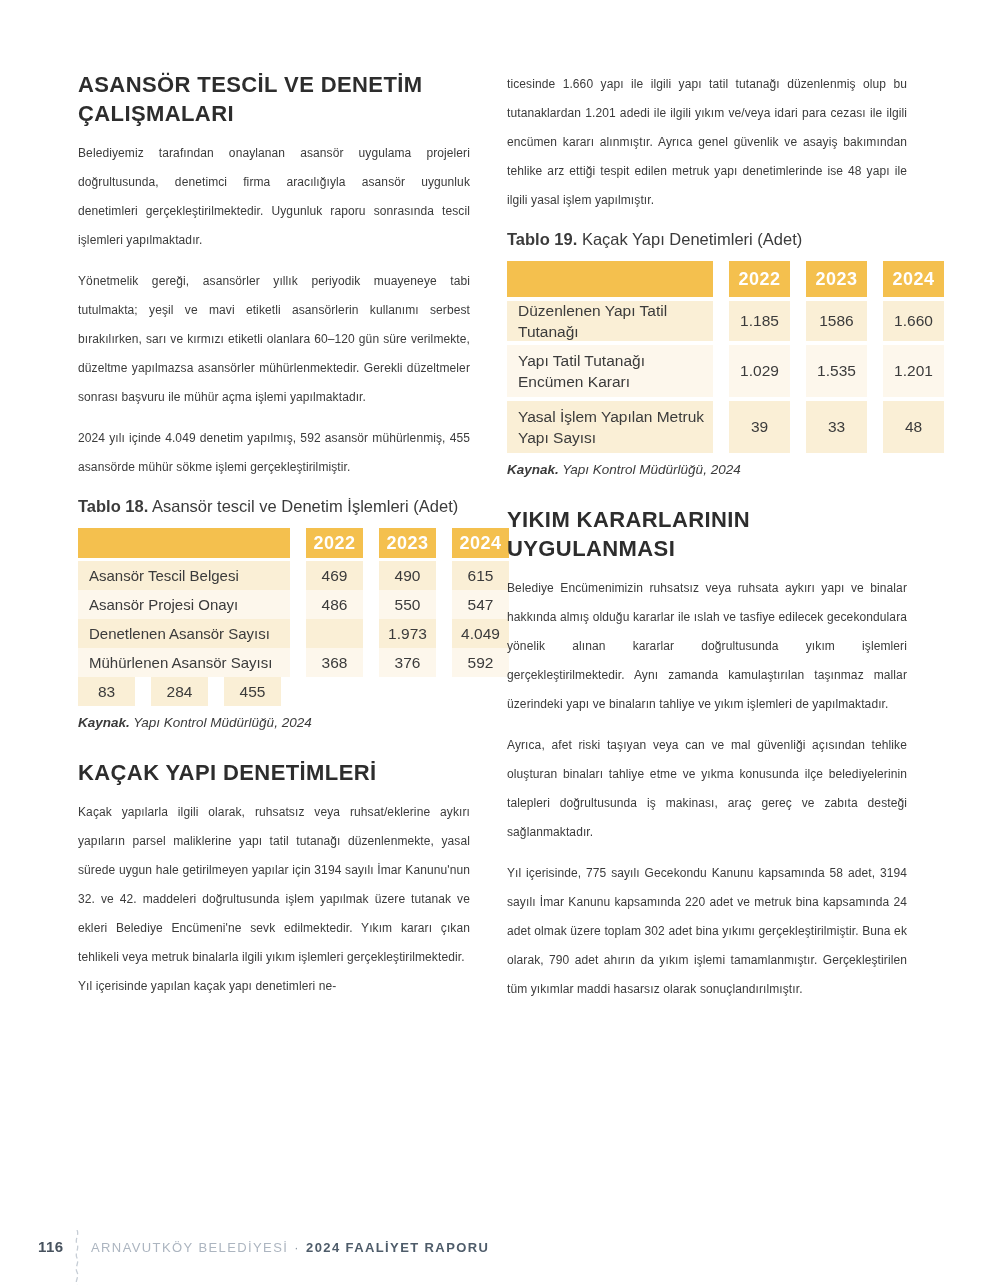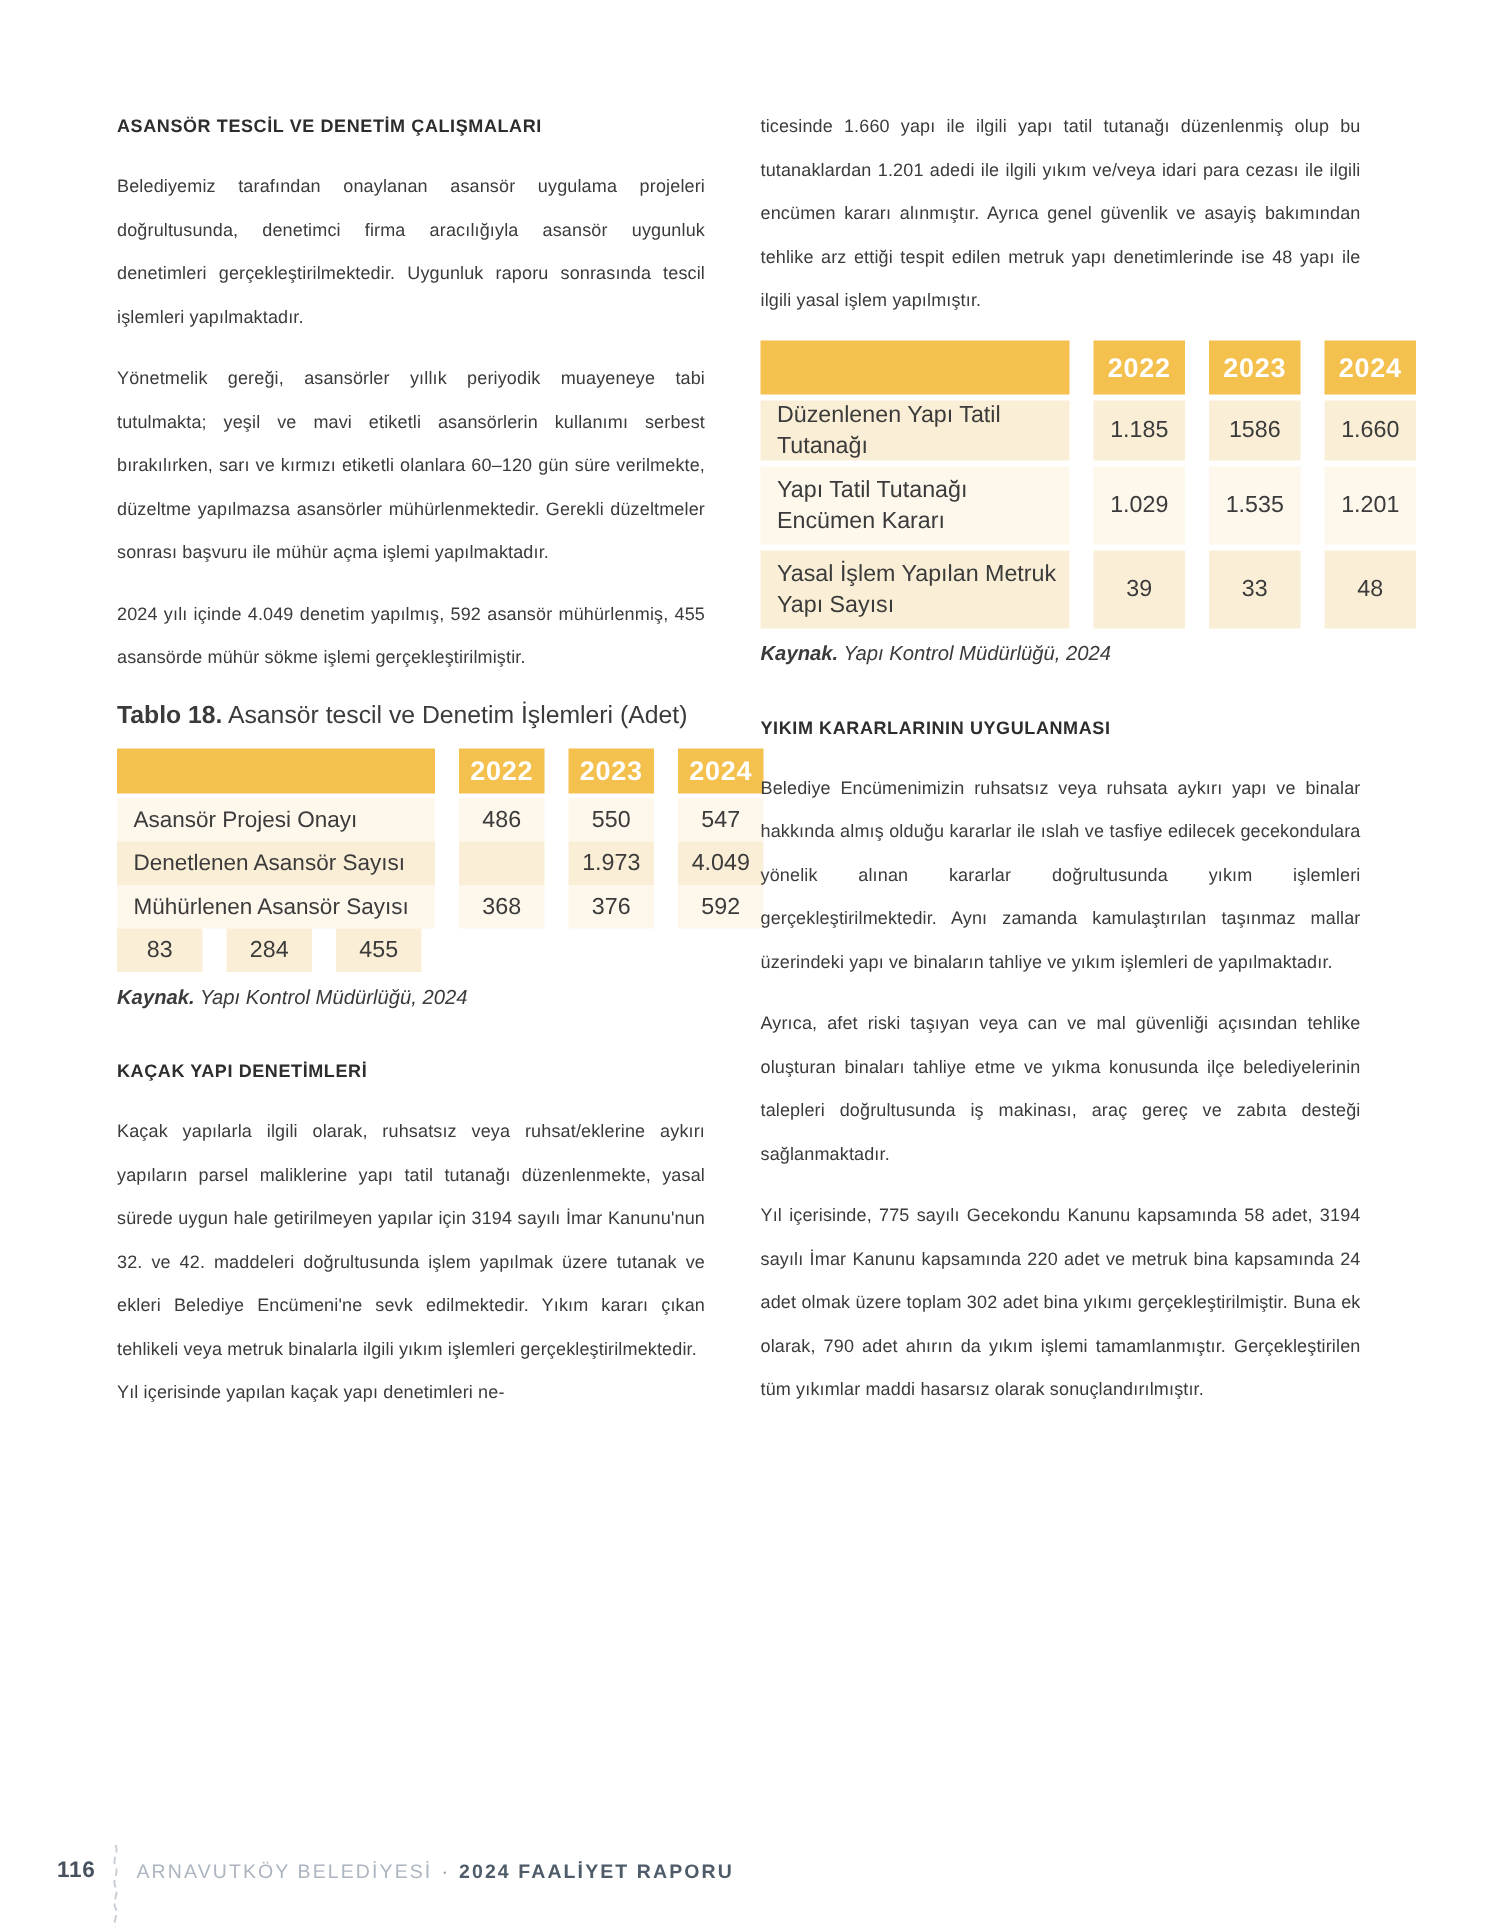--- a/index.html
+++ b/index.html
@@ -6,21 +6,21 @@
   body{
     width:1000px;height:1285px;position:relative;overflow:hidden;
     background:#ffffff;color:#3B3B3B;
     font-family:"Liberation Sans","DejaVu Sans",sans-serif;
   }
   .col{position:absolute;top:70px;}
   .col-left{left:78px;width:392px;}
   .col-right{left:507px;width:400px;}
 
   .section-heading{
-    font-size:12px;font-weight:700;color:#2D2D2D;letter-spacing:.4px;
+    font-size:22px;font-weight:700;color:#2D2D2D;letter-spacing:.4px;
     line-height:29px;margin:0 0 11px;
   }
   .section-heading.spaced{margin-top:28px;}
 
   p.body{
     font-size:12px;line-height:29px;text-align:justify;
     letter-spacing:.1px;margin:0 0 12px;
   }
   p.body.no-gap{margin-bottom:0;}
 
@@ -85,20 +85,26 @@
     <span>Asansör tescil ve Denetim İşlemleri (Adet)</span>
   </p>
 
   <div class="tbl t18">
     <div class="tbl-row hdr">
       <div class="cell c-label"></div>
       <div class="cell c-num">2022</div>
       <div class="cell c-num">2023</div>
       <div class="cell c-num">2024</div>
     </div>
+    <div class="tbl-row row-a">
+      <div class="cell c-label">Asansör Tescil Belgesi</div>
+      <div class="cell c-num">469</div>
+      <div class="cell c-num">490</div>
+      <div class="cell c-num">615</div>
+    </div>
     <div class="tbl-row row-b">
       <div class="cell c-label">Asansör Projesi Onayı</div>
       <div class="cell c-num">486</div>
       <div class="cell c-num">550</div>
       <div class="cell c-num">547</div>
     </div>
     <div class="tbl-row row-a">
       <div class="cell c-label">Denetlenen Asansör Sayısı</div>
       <div class="cell c-num"></div>
       <div class="cell c-num">1.973</div>
@@ -123,20 +129,24 @@
   </p>
 
   <h2 class="section-heading spaced">KAÇAK YAPI DENETİMLERİ</h2>
   <p class="body no-gap">Kaçak yapılarla ilgili olarak, ruhsatsız veya ruhsat/eklerine aykırı yapıların parsel maliklerine yapı tatil tutanağı düzenlenmekte, yasal sürede uygun hale getirilmeyen yapılar için 3194 sayılı İmar Kanunu'nun 32. ve 42. maddeleri doğrultusunda işlem yapılmak üzere tutanak ve ekleri Belediye Encümeni'ne sevk edilmektedir. Yıkım kararı çıkan tehlikeli veya metruk binalarla ilgili yıkım işlemleri gerçekleştirilmektedir.</p>
   <p class="body no-gap">Yıl içerisinde yapılan kaçak yapı denetimleri ne-</p>
 </div>
 
 <div class="col col-right">
   <p class="body">ticesinde 1.660 yapı ile ilgili yapı tatil tutanağı düzenlenmiş olup bu tutanaklardan 1.201 adedi ile ilgili yıkım ve/veya idari para cezası ile ilgili encümen kararı alınmıştır. Ayrıca genel güvenlik ve asayiş bakımından tehlike arz ettiği tespit edilen metruk yapı denetimlerinde ise 48 yapı ile ilgili yasal işlem yapılmıştır.</p>
 
+  <p class="tbl-caption">
+    <b>Tablo 19.</b>
+    <span>Kaçak Yapı Denetimleri (Adet)</span>
+  </p>
 
   <div class="tbl t19">
     <div class="tbl-row hdr">
       <div class="cell c-label"></div>
       <div class="cell c-num">2022</div>
       <div class="cell c-num">2023</div>
       <div class="cell c-num">2024</div>
     </div>
     <div class="tbl-row row-a r1">
       <div class="cell c-label">Düzenlenen Yapı Tatil Tutanağı</div>

